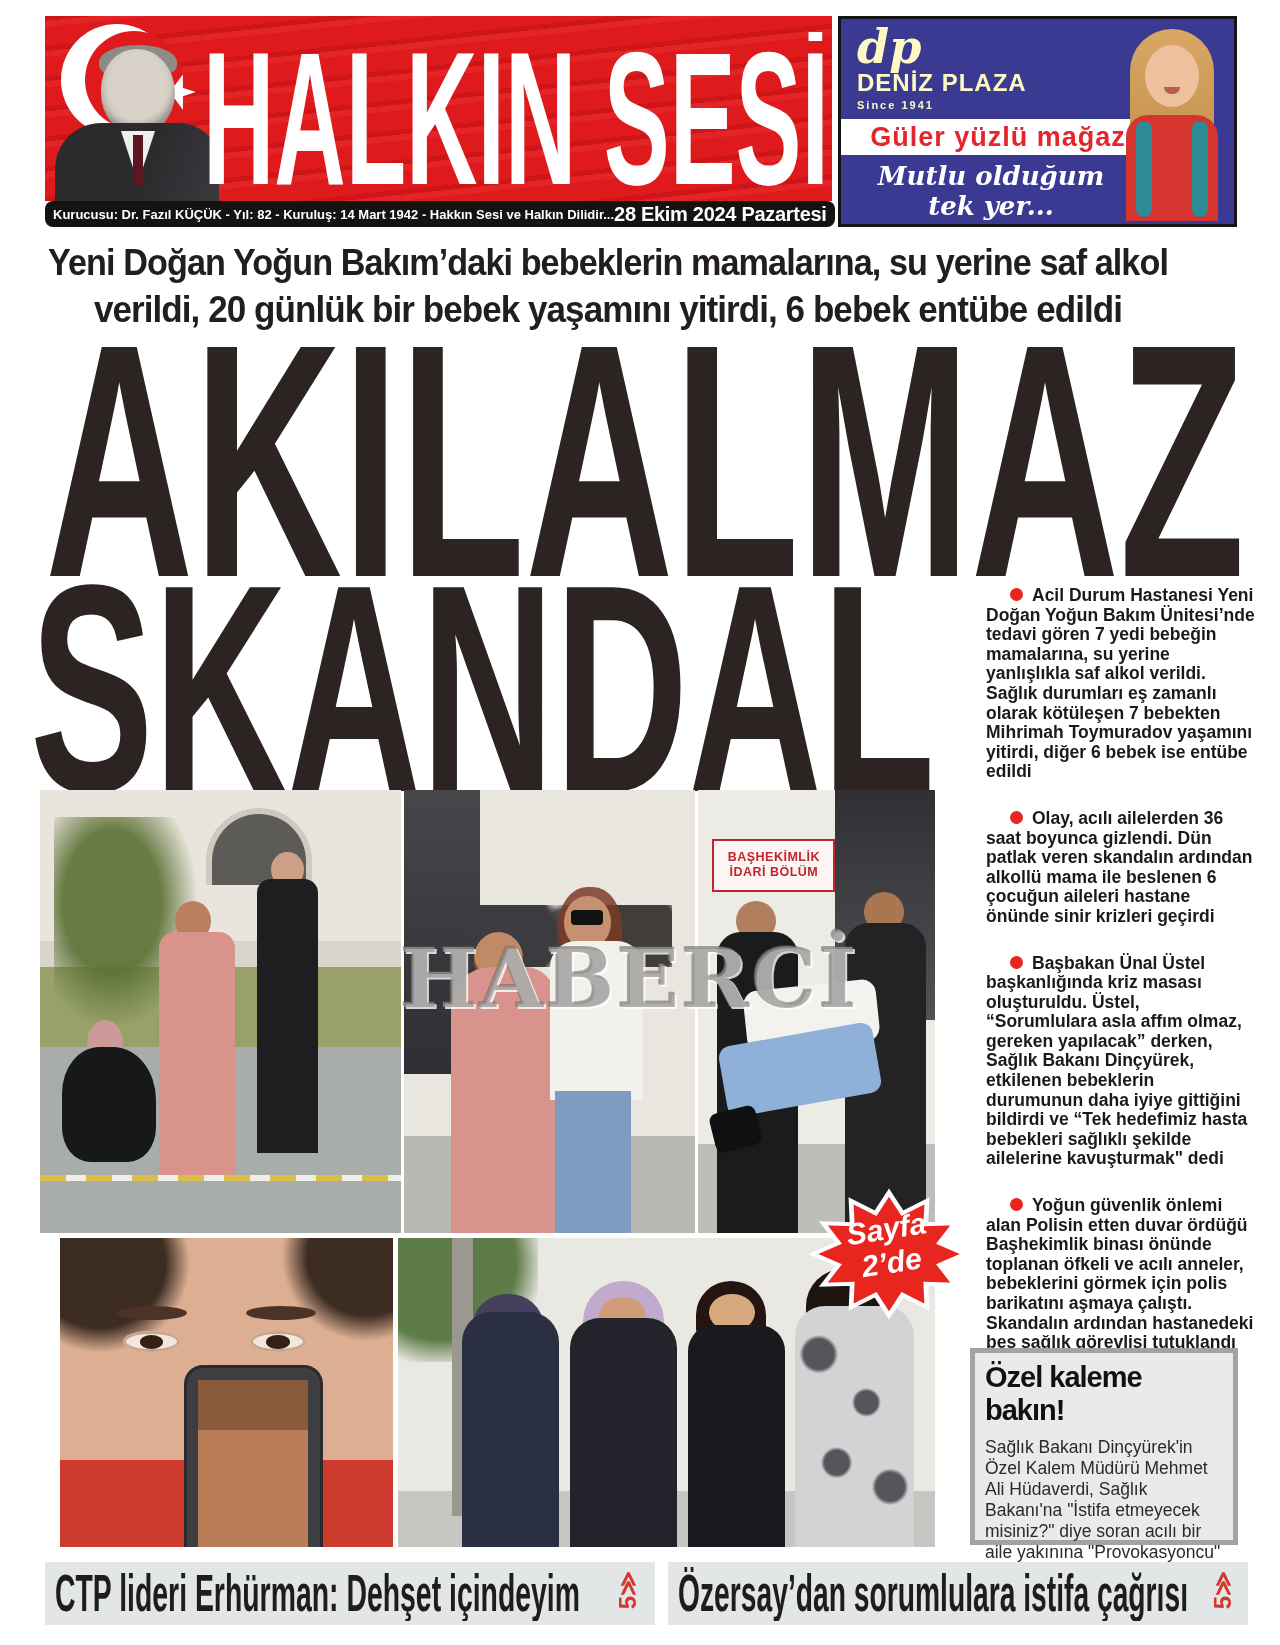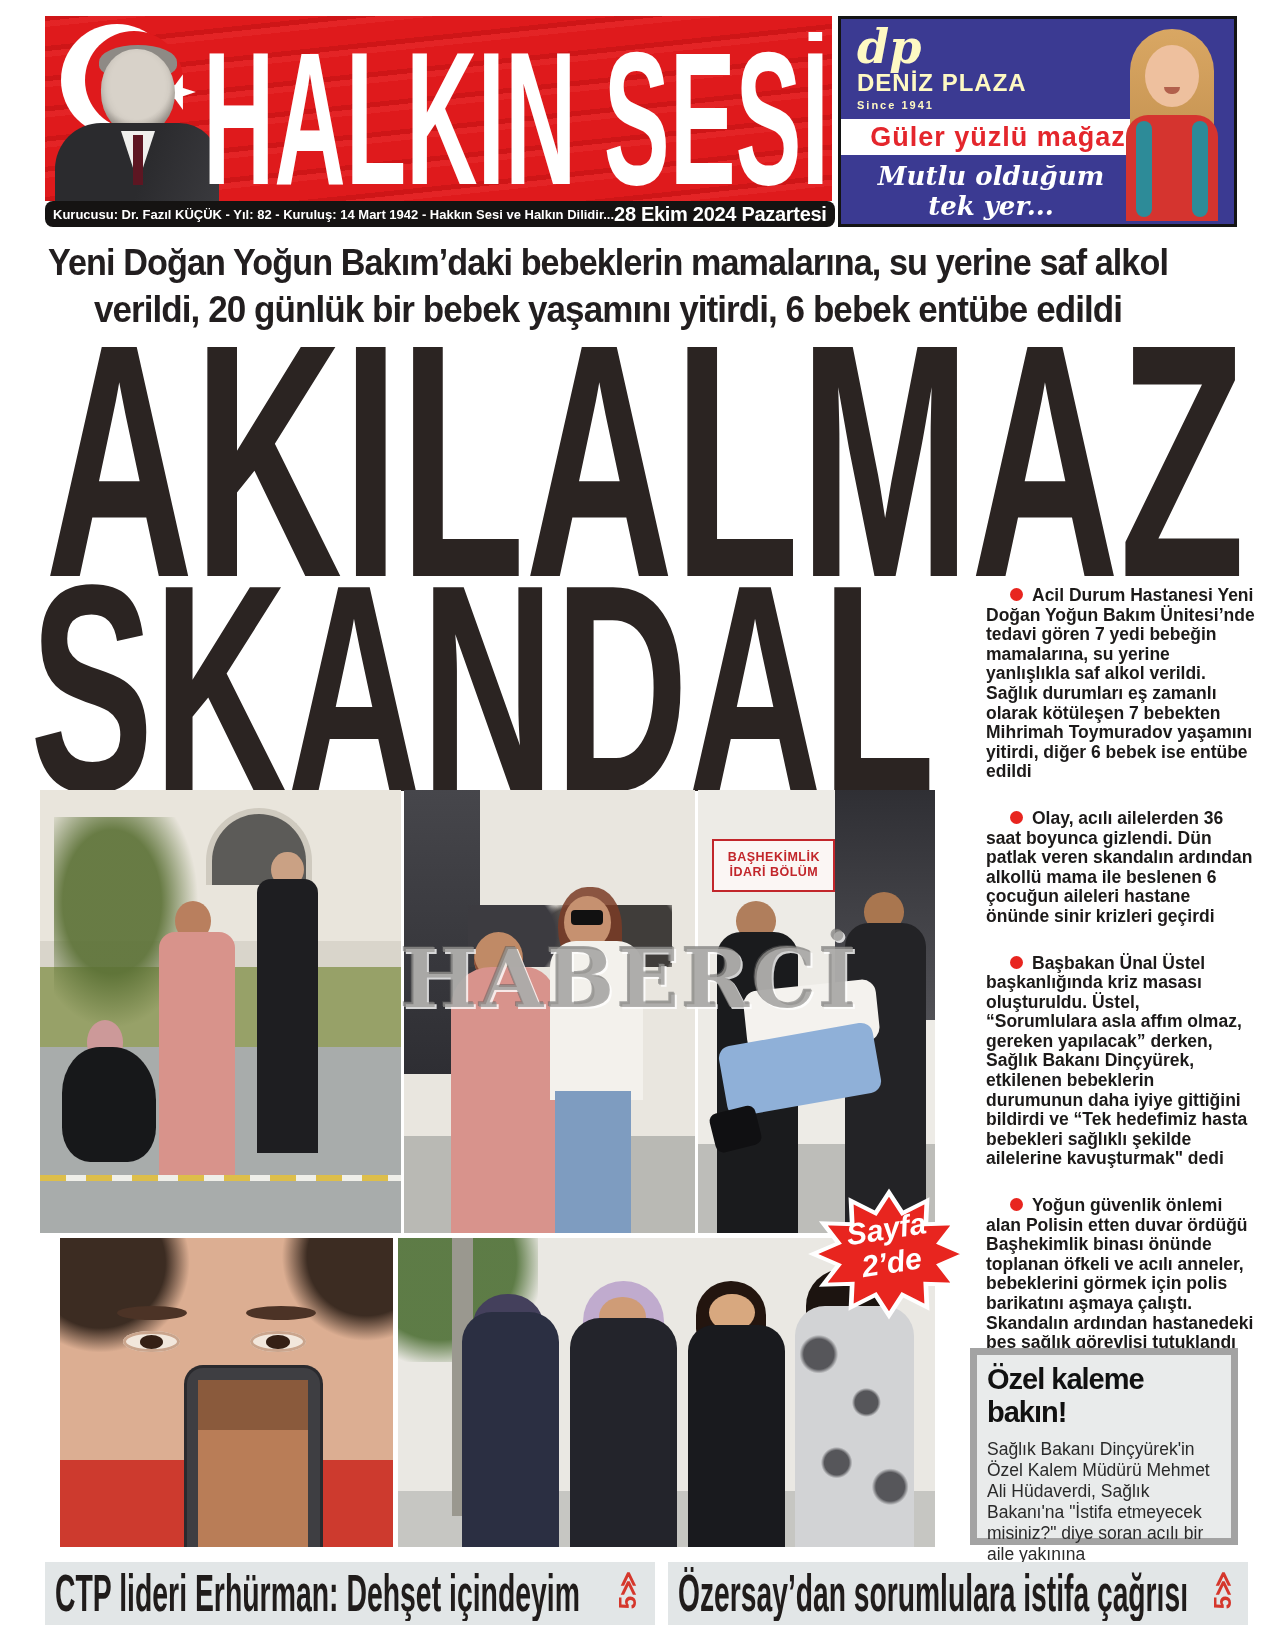--- a/index.html
+++ b/index.html
@@ -123,21 +123,21 @@
   .watermark{left:400px;top:930px;width:430px;font-family:"DejaVu Serif",serif;font-weight:bold;font-size:82px;
              color:rgba(150,148,146,.72);text-shadow:2px 2px 0 rgba(255,255,255,.8), -1px -1px 0 rgba(90,90,90,.5);letter-spacing:2px;}
 
   
   .badge{left:810px;top:1190px;width:158px;height:128px;}
   .badge svg{position:absolute;left:0;top:0;width:100%;height:100%;overflow:visible;}
   .badge-text{position:absolute;left:0;top:22px;width:100%;text-align:center;color:#fff;font-weight:bold;font-style:italic;
               font-size:30px;line-height:34px;transform:rotate(-9deg);}
 
   
-  .ozel{left:970px;top:1348px;width:268px;height:197px;background:#e9ebeb;border:7px solid #a3a3a3;box-sizing:border-box;padding:8px 10px;}
+  .ozel{left:970px;top:1348px;width:268px;height:197px;background:#e9ebeb;border:5px solid #a3a3a3;box-sizing:border-box;padding:8px 10px;}
   .ozel h2{margin:0 0 10px 0;font-size:29px;letter-spacing:-1px;color:#111;}
   .ozel p{margin:0;font-size:17.5px;line-height:21px;color:#2a2a2a;font-weight:normal;}
   .ozel .ref{float:right;color:#d5372c;font-weight:bold;font-size:24px;line-height:18px;}
 
   
   .bar{top:1562px;height:63px;background:#e2e6e7;}
   .bar-left{left:45px;width:610px;}
   .bar-right{left:668px;width:580px;}
   .bar svg{position:absolute;left:10px;top:5px;height:54px;}
   .bar text{fill:#201c1b;font-weight:bold;font-family:"Liberation Sans",sans-serif;}

